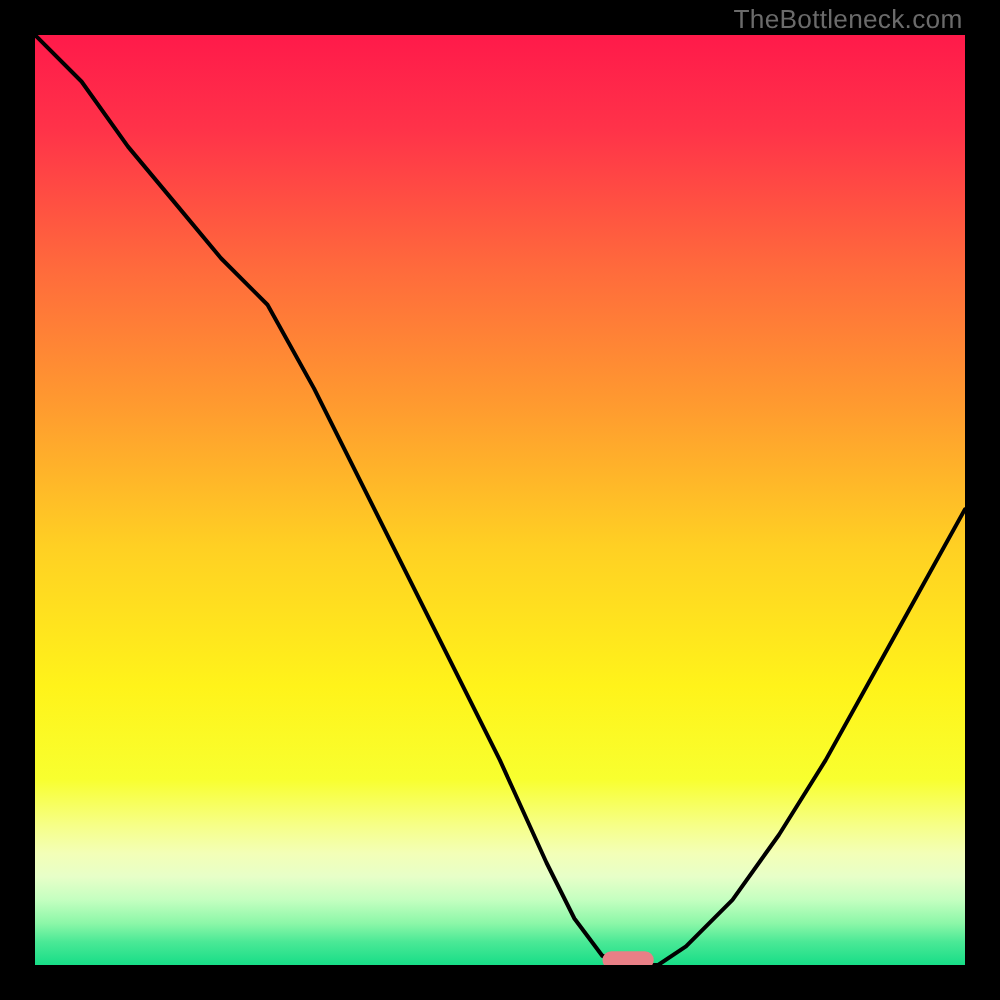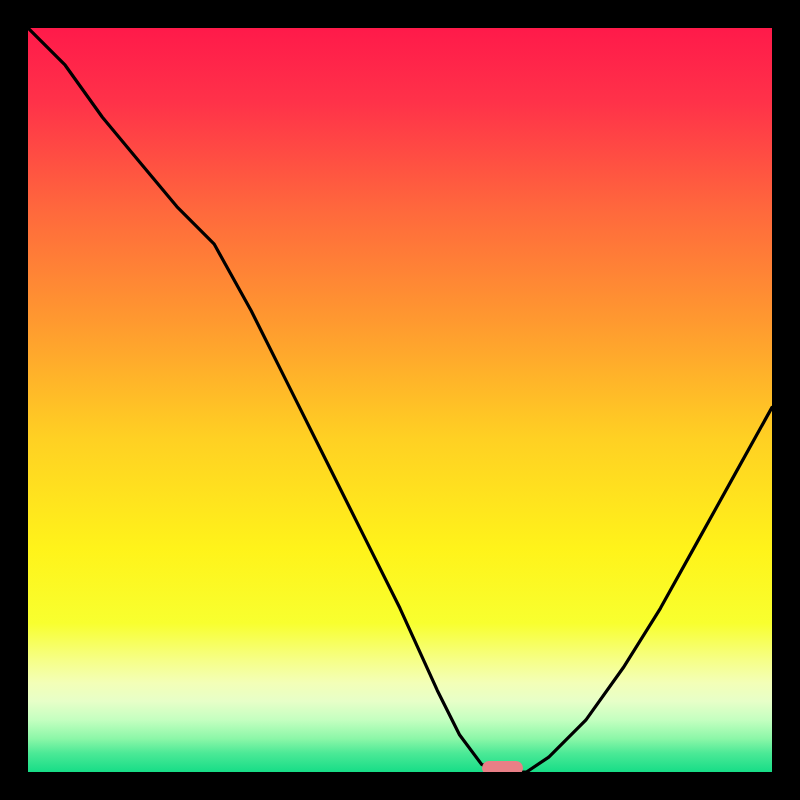--- a/index.html
+++ b/index.html
@@ -54,20 +54,21 @@
     position: absolute;
     background: #e97f86;
     border-radius: 8px;
   }
 </style>
 </head>
 <body>
 
 <div class="frame">
 
+  <div class="watermark">TheBottleneck.com</div>
 
   <div class="plot-area">
 
     <svg class="gradient" viewBox="0 0 744 744" preserveAspectRatio="none">
       <defs>
         <linearGradient id="bg-grad" x1="0" y1="0" x2="0" y2="1">
             <stop offset="0%" stop-color="#ff1a4a"></stop>
             <stop offset="10%" stop-color="#ff3249"></stop>
             <stop offset="25%" stop-color="#ff6a3c"></stop>
             <stop offset="40%" stop-color="#ff9b2f"></stop>

